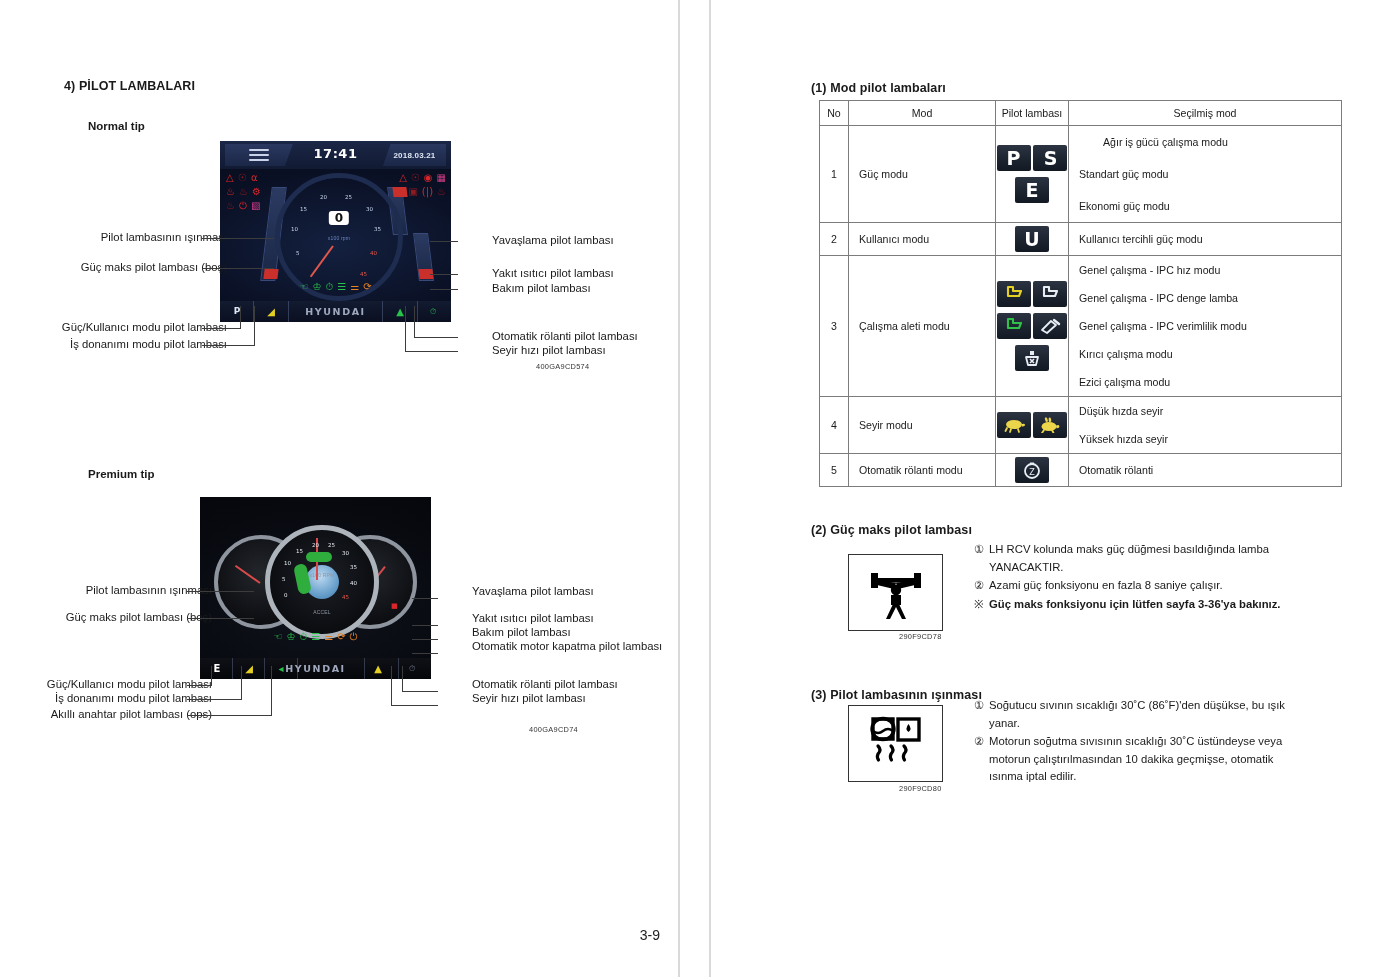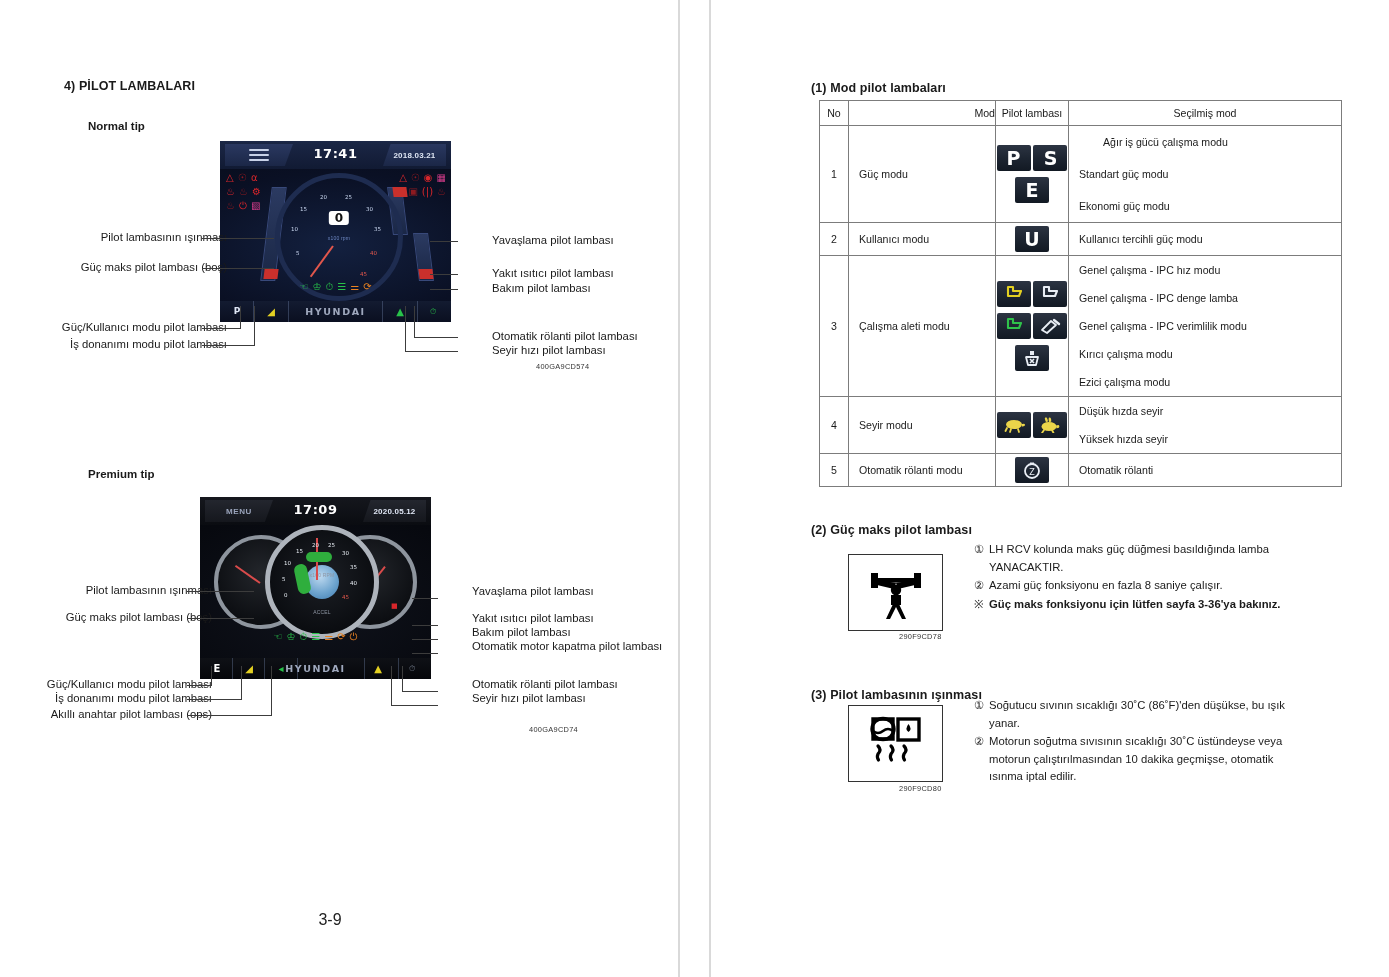--- a/index.html
+++ b/index.html
@@ -51,24 +51,24 @@
   .callout.l { text-align: right; }
   .figcode {
     position: absolute;
     font-size: 7.4px;
     letter-spacing: .3px;
     color: #333;
     white-space: nowrap;
   }
   .pagenum {
     position: absolute;
-    bottom: 48px;
+    bottom: 34px;
     width: 100%;
-    text-align: center;
-    font-size: 16px;
+    text-align: right;
+    font-size: 14px;
     color: #222;
   }
   .lead {
     position: absolute;
     background: #3c3c3c;
     height: 1px;
   }
   .lead.v { width: 1px; height: auto; }
 
   
@@ -365,27 +365,20 @@
 
     <div class="lead" style="left:405px; top:351px; width:53px;"></div>
     <div class="lead v" style="left:405px; top:306px; height:46px;"></div>
     <div class="callout r" style="left:461px; top:344px;">Seyir hızı pilot lambası</div>
 
     <div class="figcode" style="left:536px; top:362px;">400GA9CD574</div>
 
     <div class="h-sub" style="left:88px; top:468px;">Premium tip</div>
 
     <div class="dash dash-premium">
-      <div class="topbar">
-        <div class="tb-left">
-          <span class="menutxt">MENU</span>
-        </div>
-        <div class="tb-clock">17:09</div>
-        <div class="tb-date">2020.05.12</div>
-      </div>
 
       <div class="gauge-ring" style="left:14px; top:38px; width:86px; height:86px; border:4px solid #8e959e; background:radial-gradient(circle at 50% 40%, #23262b 0%, #0d0f13 70%, #06070a 100%);">
         <div class="needle" style="left:41px; top:14px; width:2px; height:30px; background:#d94b4b; transform:rotate(305deg);"></div>
         <span class="tick" style="left:56px; top:40px; color:#c9d0da;">▣</span>
         <span class="lamp red" style="position:absolute; left:52px; top:62px; font-size:8px;">▾</span>
       </div>
 
       <div class="gauge-ring" style="right:14px; top:38px; width:86px; height:86px; border:4px solid #8e959e; background:radial-gradient(circle at 50% 40%, #23262b 0%, #0d0f13 70%, #06070a 100%);">
         <div class="needle" style="left:41px; top:22px; width:2px; height:26px; background:#d94b4b; transform:rotate(38deg);"></div>
         <span class="tick" style="left:30px; top:36px; color:#c9d0da; font-size:8px;">♨</span>
@@ -496,21 +489,21 @@
   </div>
 
   <div class="page page-right">
 
     <div class="h-sec" style="left:82px; top:81px;">(1) Mod pilot lambaları</div>
 
     <table class="tbl" style="left:90px; top:100px;">
       <thead>
         <tr>
           <td class="c-no">No</td>
-          <td class="c-mod" style="text-align:right; padding-left:0 !important;">Mod</td>
+          <td class="c-mod" style="text-align:center; padding-left:0 !important;">Mod</td>
           <td class="c-lamp">Pilot lambası</td>
           <td class="c-sel" style="text-align:center; padding-left:0 !important;">Seçilmiş mod</td>
         </tr>
       </thead>
       <tbody>
 
         <tr>
           <td class="c-no">1</td>
           <td class="c-mod">Güç modu</td>
           <td class="c-lamp">

